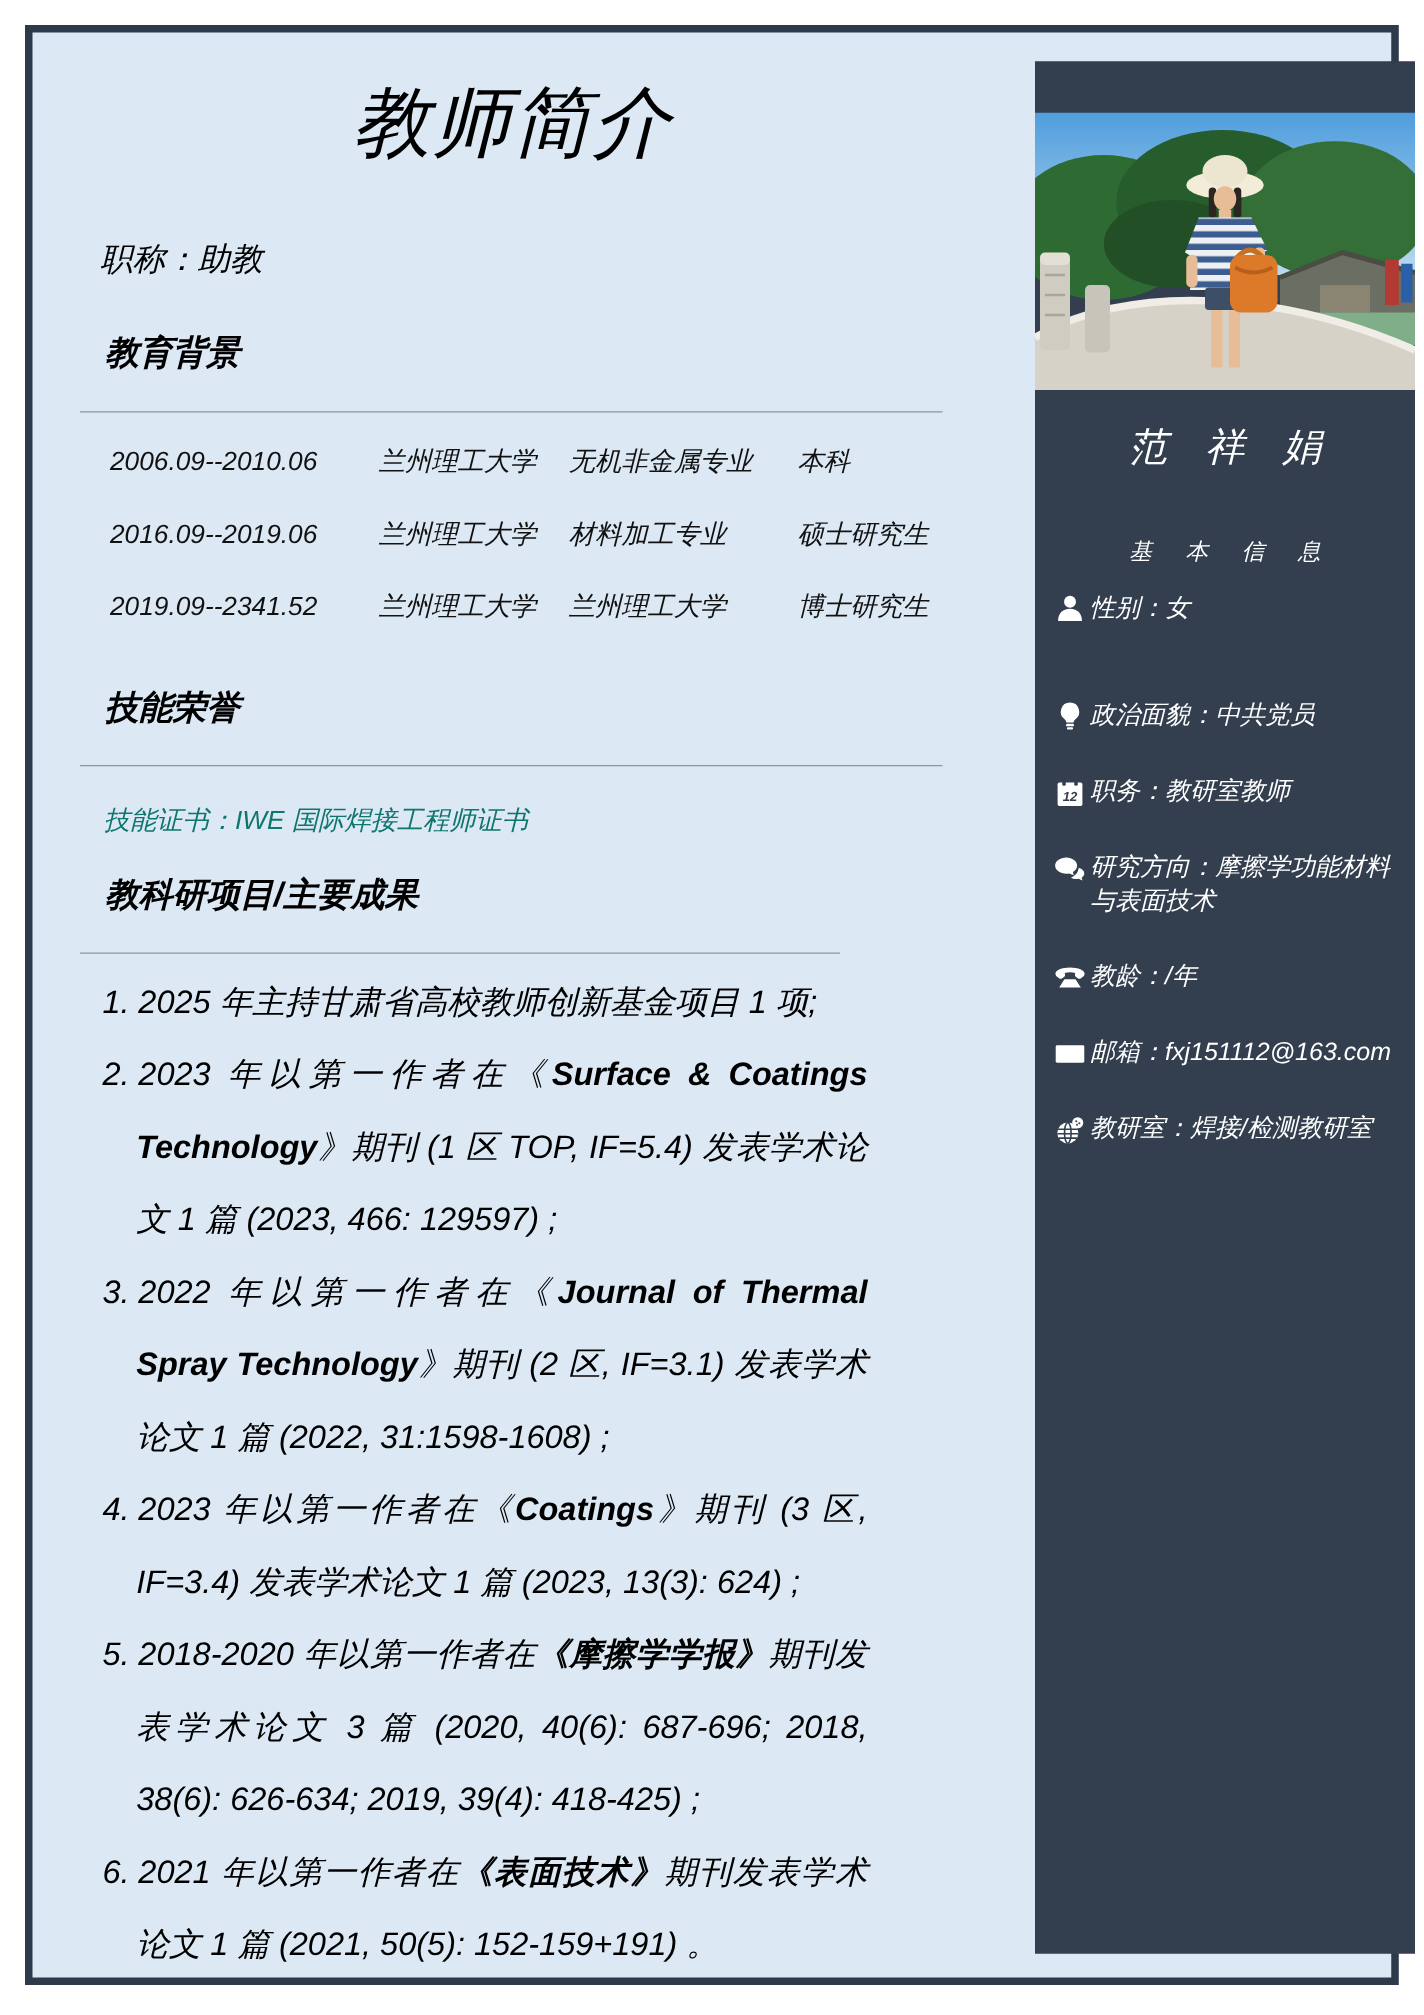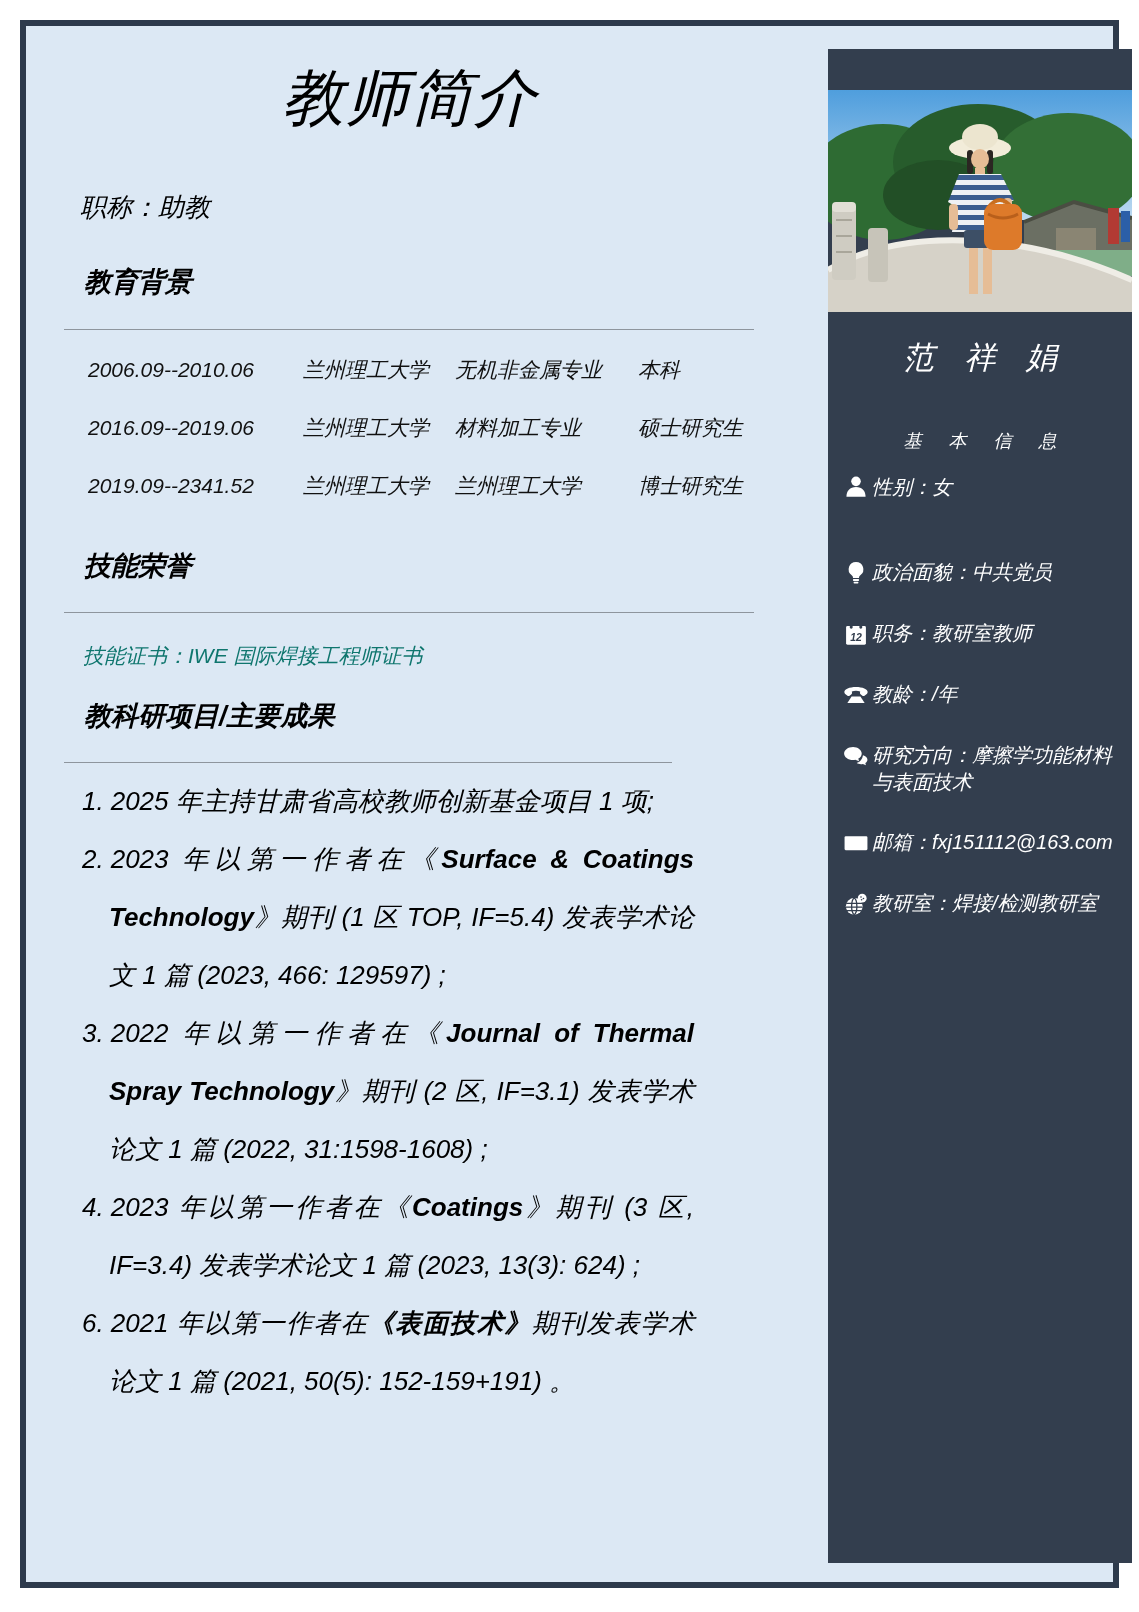--- a/index.html
+++ b/index.html
@@ -93,20 +93,23 @@
   </p>
 
   <p class="pub-item">
     <span class="pub-num">3.</span><span class="pub-text"><span>2022 年以第一作者在《</span><span class="b">Journal of Thermal Spray Technology</span><span>》期刊 (2 区, IF=3.1) 发表学术论文 1 篇 (2022, 31:1598-1608) ;</span></span>
   </p>
 
   <p class="pub-item">
     <span class="pub-num">4.</span><span class="pub-text"><span>2023 年以第一作者在《</span><span class="b">Coatings</span><span>》期刊 (3 区, IF=3.4) 发表学术论文 1 篇 (2023, 13(3): 624) ;</span></span>
   </p>
 
+  <p class="pub-item">
+    <span class="pub-num">5.</span><span class="pub-text"><span>2018-2020 年以第一作者在</span><span class="b">《摩擦学学报》</span><span>期刊发表学术论文 3 篇 (2020, 40(6): 687-696; 2018, 38(6): 626-634; 2019, 39(4): 418-425) ;</span></span>
+  </p>
 
   <p class="pub-item">
     <span class="pub-num">6.</span><span class="pub-text"><span>2021 年以第一作者在</span><span class="b">《表面技术》</span><span>期刊发表学术论文 1 篇 (2021, 50(5): 152-159+191) 。</span></span>
   </p>
 </div>
 
   <div class="sidebar">
     <svg class="photo" viewBox="0 0 304 222" preserveAspectRatio="none">
       <defs>
         <linearGradient id="skyg" x1="0" y1="0" x2="0" y2="1">
@@ -185,35 +188,35 @@
               <rect x="14.9" y="3.4" width="2.4" height="4" rx="1.1" fill="#333e4e"></rect>
               <text x="12" y="17.8" font-size="9" font-weight="bold" text-anchor="middle" fill="#333e4e">12</text>
             </svg>
           </span>
     <span class="info-text">职务：教研室教师</span>
   </div>
 
   <div class="info-item">
     <span class="info-icon">
             <svg viewBox="0 0 24 24">
+              <path d="M9.5 4.2c-4.3 0-7.7 2.5-7.7 5.6 0 3.1 3.4 5.6 7.7 5.6.6 0 1.3-.1 1.9-.2l3.2 1.3-.6-2.3c1.8-1 2.9-2.6 2.9-4.4 0-3.1-3.4-5.6-7.4-5.6z" fill="currentColor"></path>
+              <path d="M18 11.3c2.3.6 3.8 2.1 3.8 3.9 0 1.1-.7 2.2-1.8 2.9l.5 1.9-2.6-1.1c-.5.1-1 .2-1.6.2-1.4 0-2.7-.4-3.7-1 2.9-1.2 4.9-3.3 5.4-6.8z" fill="currentColor"></path>
+            </svg>
+          </span>
+    <span class="info-text">研究方向：摩擦学功能材料与表面技术</span>
+  </div>
+
+  <div class="info-item">
+    <span class="info-icon">
+            <svg viewBox="0 0 24 24">
               <path d="M12 5.2c-5.6 0-10 1.9-10 4.3 0 .5.2 1 .5 1.4l2.2 1.7c.5.4 1.3.4 1.8 0l1.6-1.2c.4-.3.6-.8.5-1.3l-.2-1.2c2.3-.6 4.9-.6 7.2 0l-.2 1.2c-.1.5.1 1 .5 1.3l1.6 1.2c.5.4 1.3.4 1.8 0l2.2-1.7c.3-.4.5-.9.5-1.4 0-2.4-4.4-4.3-10-4.3z" fill="currentColor"></path>
               <path d="M8.2 13.2h7.6l3.6 5.6H4.6z" fill="currentColor"></path>
             </svg>
           </span>
     <span class="info-text">教龄：/年</span>
-  </div>
-
-  <div class="info-item">
-    <span class="info-icon">
-            <svg viewBox="0 0 24 24">
-              <path d="M9.5 4.2c-4.3 0-7.7 2.5-7.7 5.6 0 3.1 3.4 5.6 7.7 5.6.6 0 1.3-.1 1.9-.2l3.2 1.3-.6-2.3c1.8-1 2.9-2.6 2.9-4.4 0-3.1-3.4-5.6-7.4-5.6z" fill="currentColor"></path>
-              <path d="M18 11.3c2.3.6 3.8 2.1 3.8 3.9 0 1.1-.7 2.2-1.8 2.9l.5 1.9-2.6-1.1c-.5.1-1 .2-1.6.2-1.4 0-2.7-.4-3.7-1 2.9-1.2 4.9-3.3 5.4-6.8z" fill="currentColor"></path>
-            </svg>
-          </span>
-    <span class="info-text">研究方向：摩擦学功能材料与表面技术</span>
   </div>
 
   <div class="info-item">
     <span class="info-icon">
             <svg viewBox="0 0 24 24">
               <rect x="2.2" y="6.2" width="19.6" height="12" rx="1" fill="currentColor"></rect>
             </svg>
           </span>
     <span class="info-text">邮箱：fxj151112@163.com</span>
   </div>

